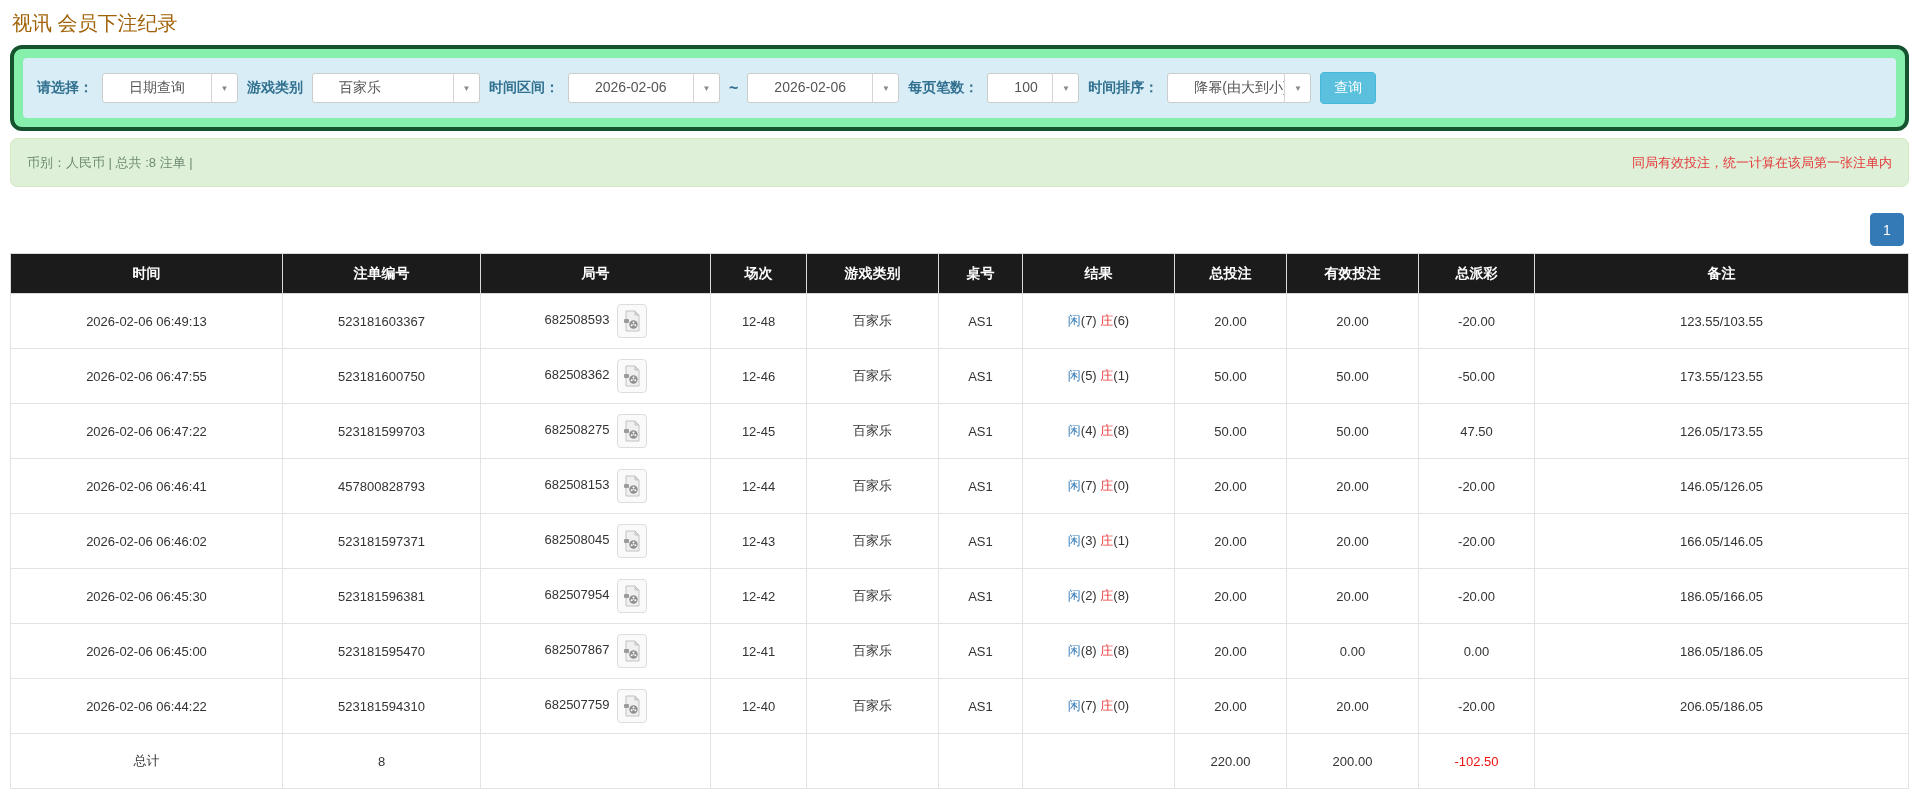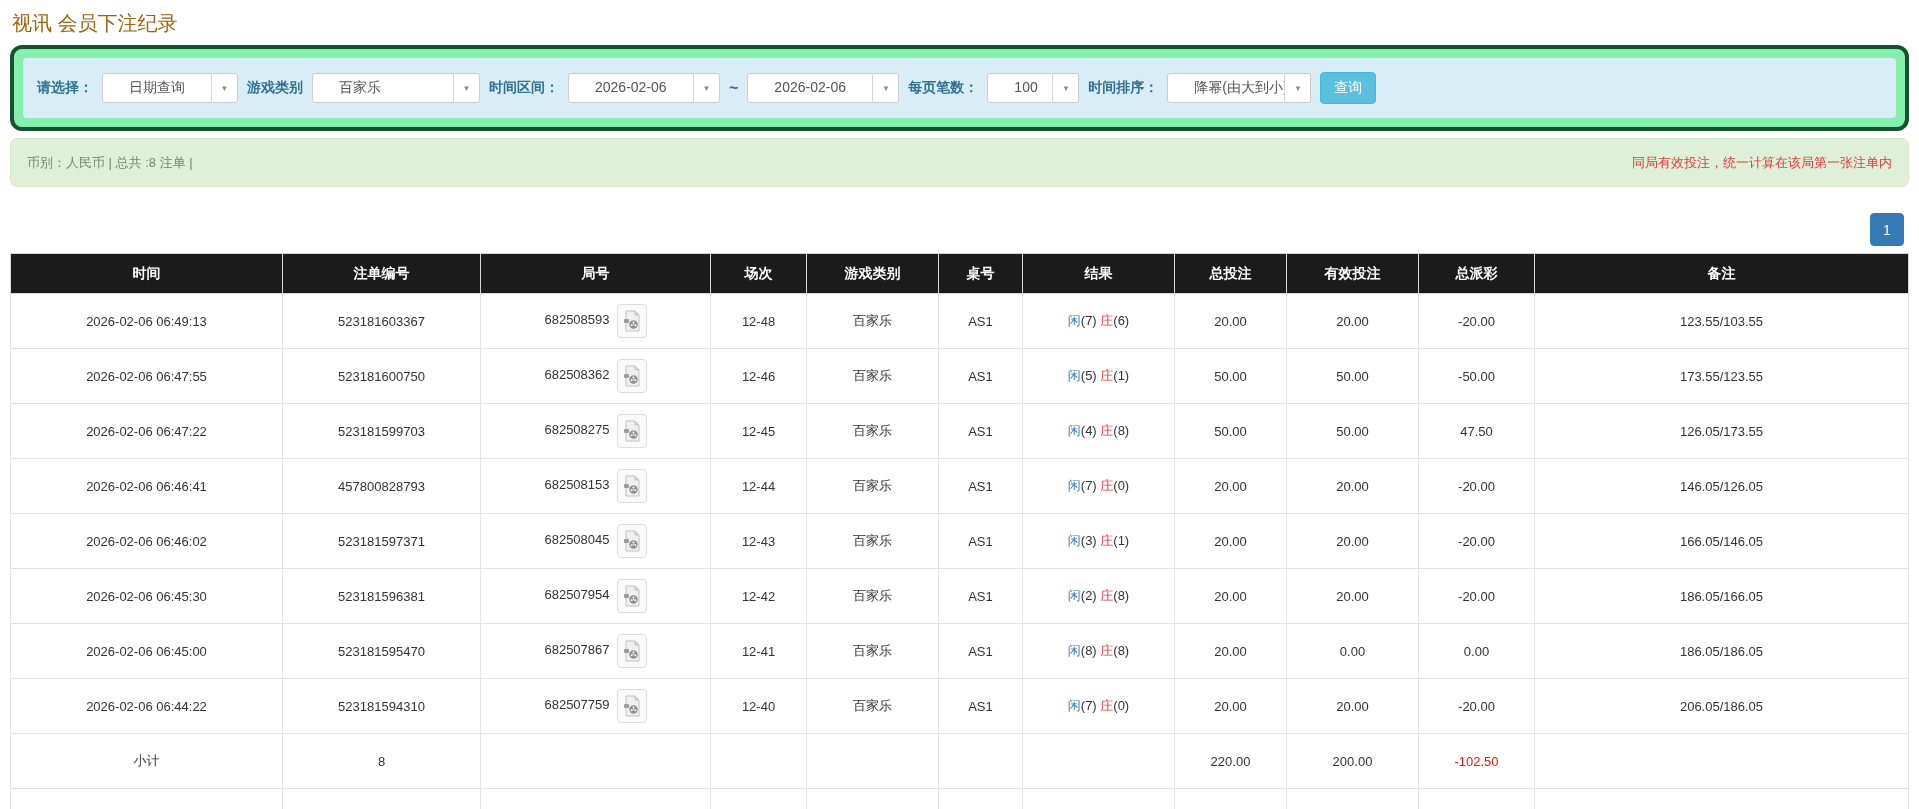--- a/index.html
+++ b/index.html
@@ -357,41 +357,28 @@
           <td>12-40</td>
           <td>百家乐</td>
           <td>AS1</td>
           <td><span class="res-p">闲</span><span class="res-n">(7)</span> <span class="res-b">庄</span><span class="res-n">(0)</span></td>
           <td class="blue">20.00</td>
           <td>20.00</td>
           <td class="red">-20.00</td>
           <td>206.05/186.05</td>
         </tr>
         <tr class="foot">
-          <td>小计</td>
+          <td>总计</td>
           <td>8</td>
           <td></td>
           <td></td>
           <td></td>
           <td></td>
           <td></td>
           <td>220.00</td>
           <td>200.00</td>
           <td class="red">-102.50</td>
           <td></td>
         </tr>
-        <tr class="foot">
-          <td>总计</td>
-          <td>8</td>
-          <td></td>
-          <td></td>
-          <td></td>
-          <td></td>
-          <td></td>
-          <td>220.00</td>
-          <td>200.00</td>
-          <td class="red">-102.50</td>
-          <td></td>
-        </tr>
       </tbody>
   </table>
 
 </div>
 
 </body></html>

